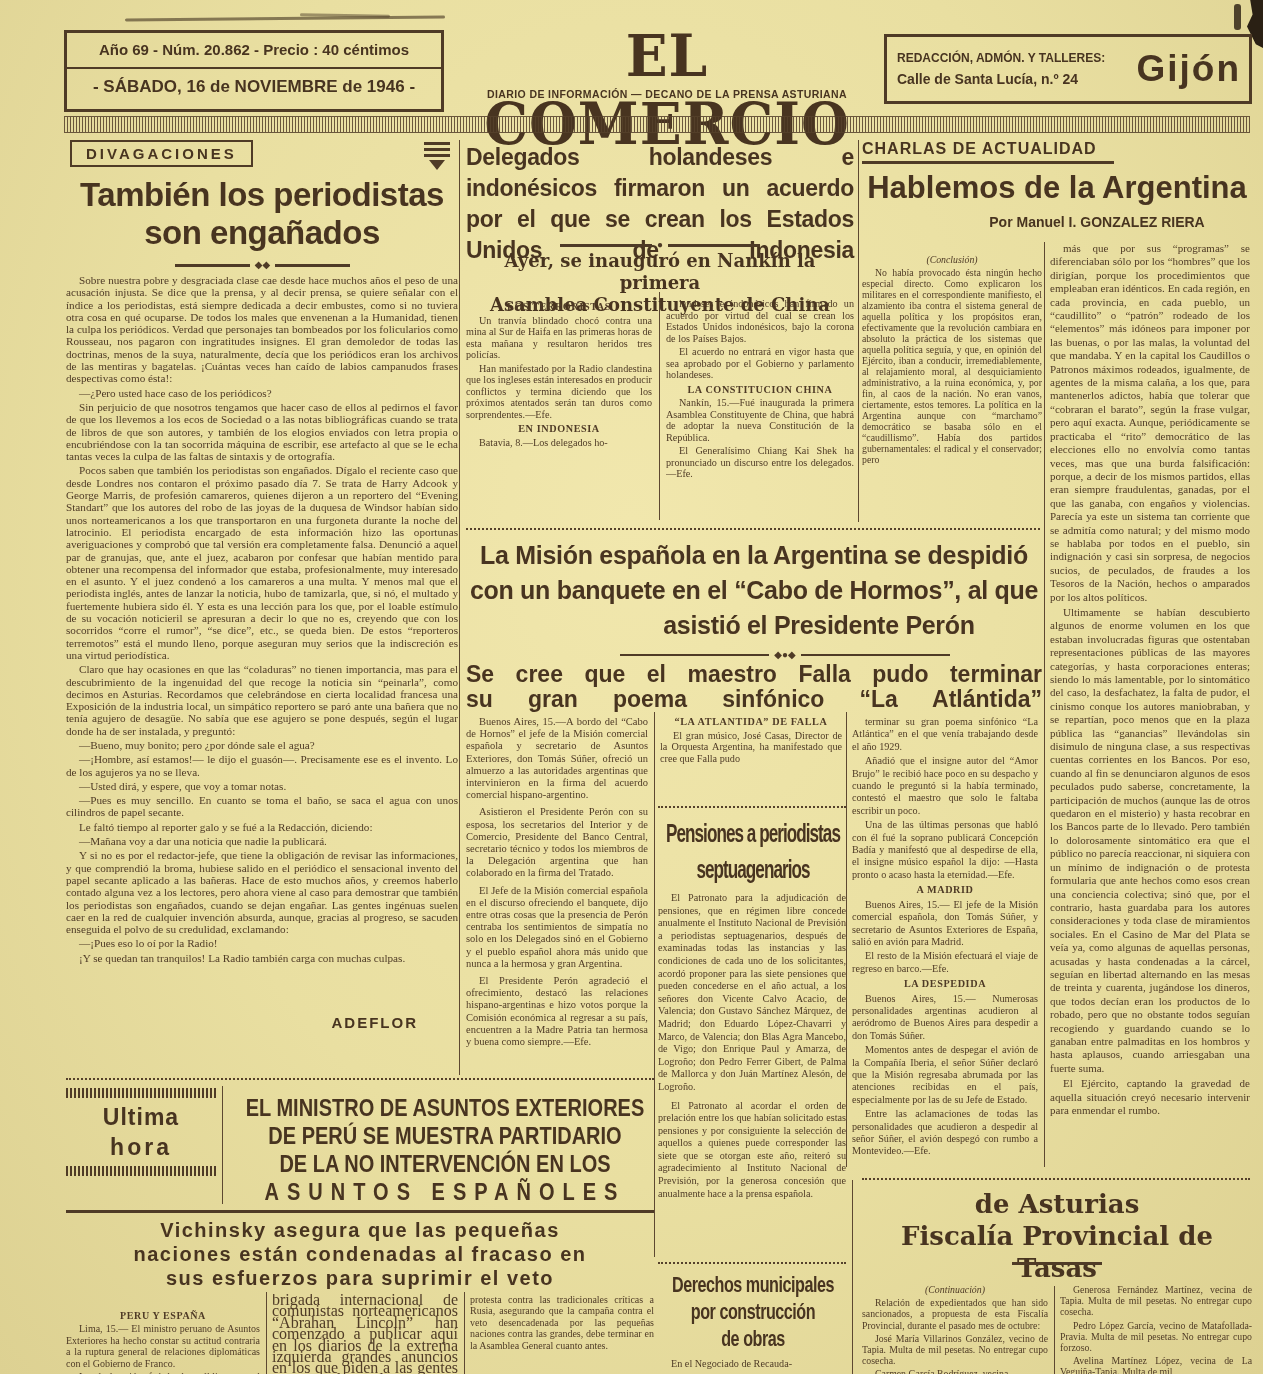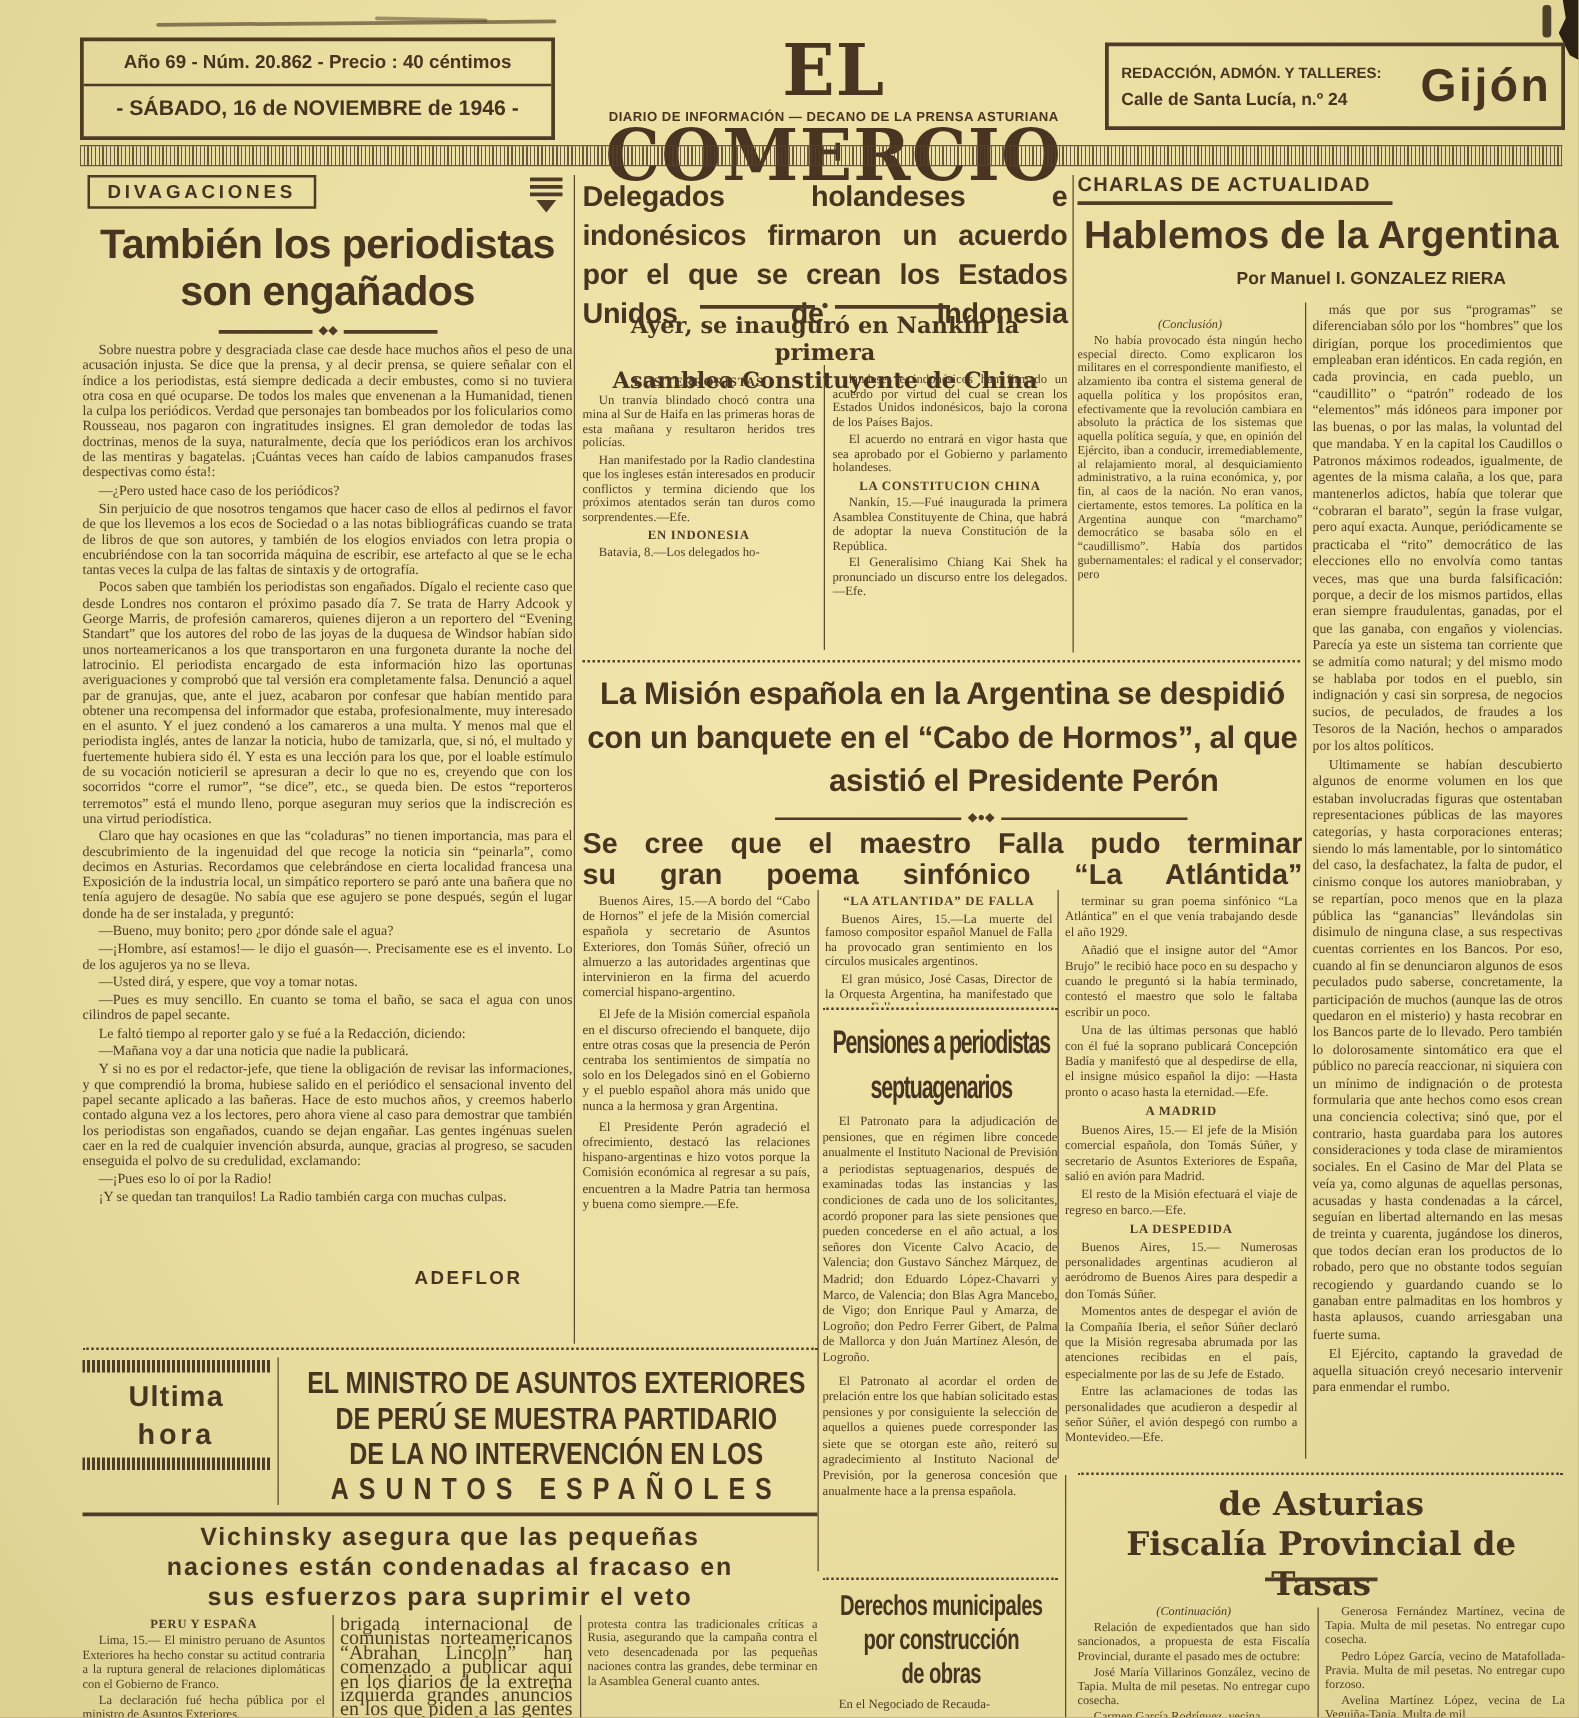--- a/index.html
+++ b/index.html
@@ -154,26 +154,26 @@
       <div class="d">◆●◆</div>
       <div class="l"></div>
     </div>
   <div class="abs sans b ink" style="left:466px;top:662px;width:576px;font-size:23px;line-height:25px;">
     <div style="text-align:justify;text-align-last:justify;">Se cree que el maestro Falla pudo terminar</div>
     <div style="text-align:justify;text-align-last:justify;">su gran poema sinfónico “La Atlántida”</div>
   </div>
 
   <div class="abs body-txt clip" style="left:466px;top:716px;width:182px;height:344px;font-size:10.5px;line-height:12.2px;">
     <p style="margin-bottom:5px;">Buenos Aires, 15.—A bordo del “Cabo de Hornos” el jefe de la Misión comercial española y secretario de Asuntos Exteriores, don Tomás Súñer, ofreció un almuerzo a las autoridades argentinas que intervinieron en la firma del acuerdo comercial hispano-argentino.</p>
+    <p style="margin-bottom:5px;">Asistieron el Presidente Perón con su esposa, los secretarios del Interior y de Comercio, Presidente del Banco Central, secretario técnico y todos los miembros de la Delegación argentina que han colaborado en la firma del Tratado.</p>
     <p style="margin-bottom:5px;">El Jefe de la Misión comercial española en el discurso ofreciendo el banquete, dijo entre otras cosas que la presencia de Perón centraba los sentimientos de simpatía no solo en los Delegados sinó en el Gobierno y el pueblo español ahora más unido que nunca a la hermosa y gran Argentina.</p>
     <p>El Presidente Perón agradeció el ofrecimiento, destacó las relaciones hispano-argentinas e hizo votos porque la Comisión económica al regresar a su país, encuentren a la Madre Patria tan hermosa y buena como siempre.—Efe.</p>
   </div>
   <div class="abs body-txt clip" style="left:660px;top:716px;width:182px;height:88px;font-size:10.2px;line-height:11.6px;">
     <p class="sec-head" style="margin-top:0;">“LA ATLANTIDA” DE FALLA</p>
-    <p>Buenos Aires, 15.—La muerte del famoso compositor español Manuel de Falla ha provocado gran sentimiento en los círculos musicales argentinos.</p>
     <p>El gran músico, José Casas, Director de la Orquesta Argentina, ha manifestado que cree que Falla pudo</p>
   </div>
   <div class="abs body-txt clip" style="left:852px;top:716px;width:186px;height:448px;font-size:10.2px;line-height:12.4px;">
     <p>terminar su gran poema sinfónico “La Atlántica” en el que venía trabajando desde el año 1929.</p>
     <p>Añadió que el insigne autor del “Amor Brujo” le recibió hace poco en su despacho y cuando le preguntó si la había terminado, contestó el maestro que solo le faltaba escribir un poco.</p>
     <p>Una de las últimas personas que habló con él fué la soprano publicará Concepción Badía y manifestó que al despedirse de ella, el insigne músico español la dijo: —Hasta pronto o acaso hasta la eternidad.—Efe.</p>
     <p class="sec-head">A MADRID</p>
     <p>Buenos Aires, 15.— El jefe de la Misión comercial española, don Tomás Súñer, y secretario de Asuntos Exteriores de España, salió en avión para Madrid.</p>
     <p>El resto de la Misión efectuará el viaje de regreso en barco.—Efe.</p>
     <p class="sec-head">LA DESPEDIDA</p>
@@ -231,21 +231,21 @@
     <div style="letter-spacing:8px;">ASUNTOS ESPAÑOLES</div>
   </div>
   <div class="abs" style="left:66px;top:1210px;width:588px;height:3px;background:#4f3b26;"></div>
   <div class="abs sans b ink ctr" style="left:66px;top:1218px;width:588px;font-size:20px;line-height:24px;letter-spacing:1.5px;">
     <div>Vichinsky asegura que las pequeñas</div>
     <div>naciones están condenadas al fracaso en</div>
     <div>sus esfuerzos para suprimir el veto</div>
   </div>
 
   <div class="abs body-txt clip" style="left:66px;top:1294px;width:194px;height:80px;font-size:10px;line-height:11.4px;">
-    <p class="sec-head" style="margin-top:0;">PERU Y ESPAÑA</p>
+    <p class="sec-head" style="margin-top:16px;">PERU Y ESPAÑA</p>
     <p>Lima, 15.— El ministro peruano de Asuntos Exteriores ha hecho constar su actitud contraria a la ruptura general de relaciones diplomáticas con el Gobierno de Franco.</p>
     <p>La declaración fué hecha pública por el ministro de Asuntos Exteriores.</p>
   </div>
   <div class="abs body-txt clip" style="left:272px;top:1294px;width:186px;height:80px;font-size:16px;line-height:11.4px;">
     <p style="text-indent:0;">brigada internacional de comunistas norteamericanos “Abrahan Lincoln” han comenzado a publicar aquí en los diarios de la extrema izquierda grandes anuncios en los que piden a las gentes que escriban al secretario general de la ONU, a sus senadores y diputados.</p>
   </div>
   <div class="abs body-txt clip" style="left:470px;top:1294px;width:184px;height:80px;font-size:10px;line-height:11.4px;">
     <p style="text-indent:0;">protesta contra las tradicionales críticas a Rusia, asegurando que la campaña contra el veto desencadenada por las pequeñas naciones contra las grandes, debe terminar en la Asamblea General cuanto antes.</p>
   </div>
 

